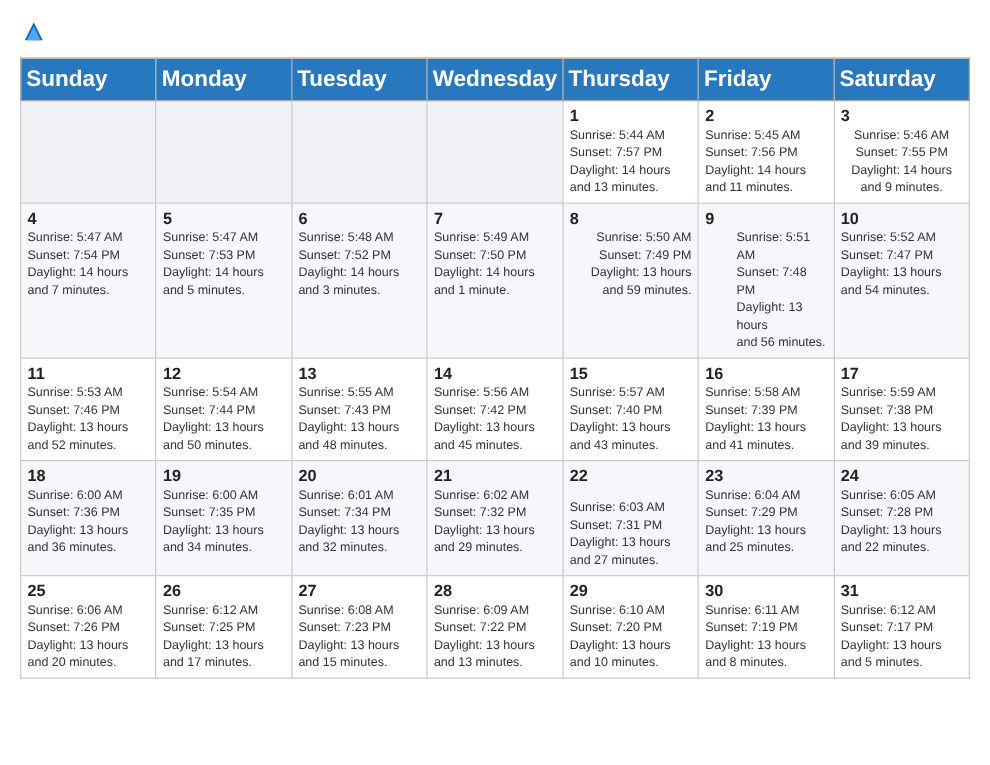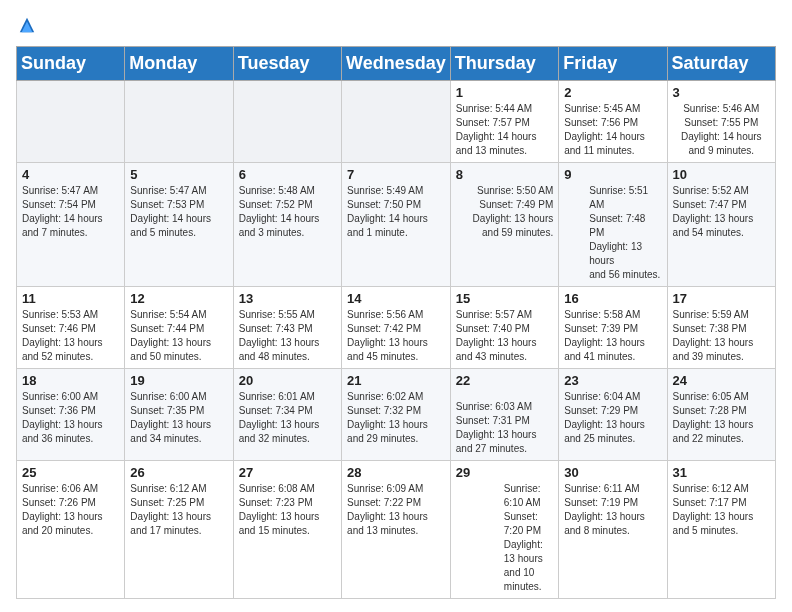--- a/index.html
+++ b/index.html
@@ -333,21 +333,21 @@
         </td>
         <td>
           <span class="day-number">28</span>
           <div class="day-info" style="white-space: pre-line;">Sunrise: 6:09 AM
 Sunset: 7:22 PM
 Daylight: 13 hours
 and 13 minutes.</div>
         </td>
         <td>
           <span class="day-number">29</span>
-          <div class="day-info" style="white-space: pre-line; margin-left: 48px;">Sunrise: 6:10 AM
+          <div class="day-info" style="white-space: pre-line;">Sunrise: 6:10 AM
 Sunset: 7:20 PM
 Daylight: 13 hours
 and 10 minutes.</div>
         </td>
         <td>
           <span class="day-number">30</span>
           <div class="day-info" style="white-space: pre-line;">Sunrise: 6:11 AM
 Sunset: 7:19 PM
 Daylight: 13 hours
 and 8 minutes.</div>

